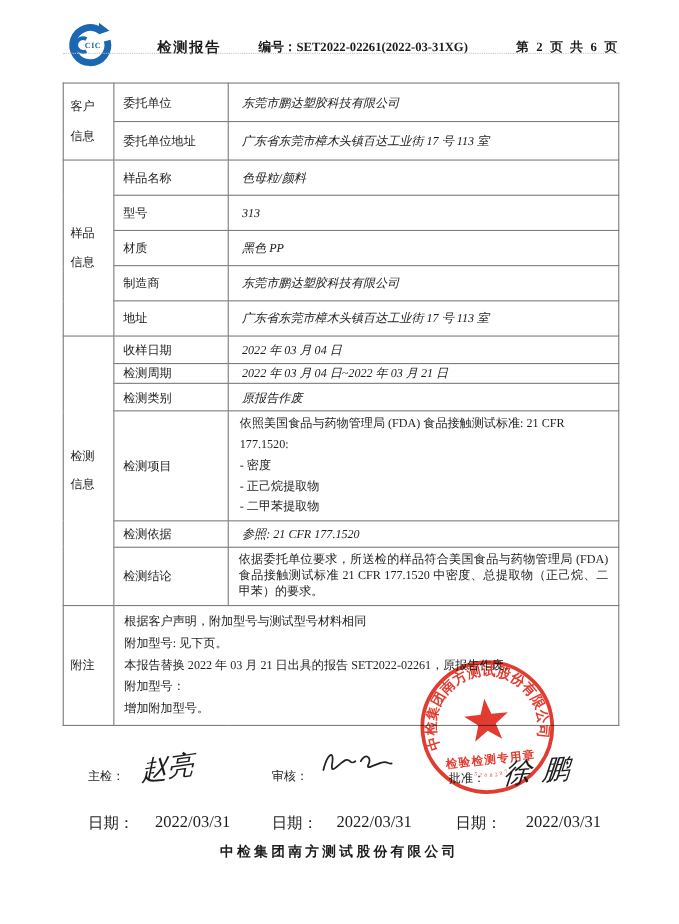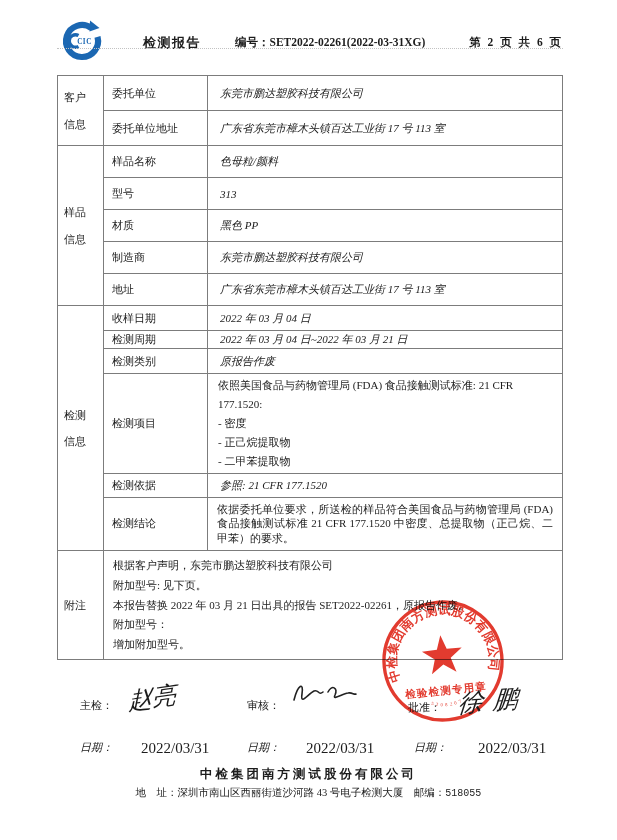--- a/index.html
+++ b/index.html
@@ -32,21 +32,21 @@
   tr.rn{height:99px;}
   td.items{padding:2px 10px;line-height:1.72;}
   td.concl{padding:4px 9px;line-height:1.36;text-align:justify;}
   td.notes{padding:5px 9px;line-height:1.78;}
 
   
   .sig-label{position:absolute;font-size:11px;}
   .sig-name{position:absolute;font-size:24px;color:#1b1b1b;white-space:nowrap;
             font-style:italic;transform:rotate(-8deg) skewX(-6deg);}
   .sig-name.approve{font-size:25px;letter-spacing:10px;transform:rotate(-5deg) skewX(-10deg);z-index:6;}
-  .date-label{position:absolute;font-size:11px;font-style:italic;}
+  .date-label{position:absolute;font-size:14px;}
   .date-val{position:absolute;font-size:15px;}
 
   
   .stamp{position:absolute;left:380px;top:598px;width:126px;height:126px;
          transform:rotate(-6deg);mix-blend-mode:multiply;opacity:.92;z-index:4;}
 
   .reviewer-scribble{position:absolute;left:288px;top:676px;width:72px;height:38px;}
 
   
   .footer{position:absolute;left:0;top:766px;width:617px;text-align:center;}
@@ -151,21 +151,21 @@
     <tr class="rt6">
       <td class="lbl">检测结论</td>
       <td class="concl">依据委托单位要求，所送检的样品符合美国食品与药物管理局 (FDA) 食品接触测试标准 21 CFR 177.1520 中密度、总提取物（正己烷、二甲苯）的要求。</td>
     </tr>
 
     <tr class="rn">
       <td class="sect">
         <span>附注</span>
       </td>
       <td class="notes" colspan="2">
-        <div>根据客户声明，东莞市鹏达塑胶科技有限公司</div>
+        <div>根据客户声明，附加型号与测试型号材料相同</div>
         <div>附加型号: 见下页。</div>
         <div>本报告替换 2022 年 03 月 21 日出具的报告 SET2022-02261，原报告作废。</div>
         <div>附加型号：</div>
         <div>增加附加型号。</div>
       </td>
     </tr>
   </tbody>
     </table>
 
   <div class="sig-label" style="left:80px;top:698px;">主检：</div>
@@ -197,16 +197,15 @@
     </g>
     <text x="63" y="96" text-anchor="middle" font-size="10.5" font-weight="bold" fill="var(--stamp-red)" letter-spacing="1.2">检验检测专用章</text>
     <path id="codePath" d="M 42 103 A 44 44 0 0 0 84 103" fill="none"></path>
     <text font-size="4.8" fill="var(--stamp-red)" letter-spacing="2.4">
       <textPath href="#codePath" startOffset="50%" text-anchor="middle">5208207</textPath>
     </text>
   </svg>
 
   <div class="footer">
     <div class="f-company">中检集团南方测试股份有限公司</div>
-    <div class="f-line"><span>地　址：</span><span>深圳市南山区西丽街道沙河路 43 号电子检测大厦</span><span>　邮编：</span><span class="mono">518055</span></div>
   </div>
 
 </div>
 
 </body></html>

